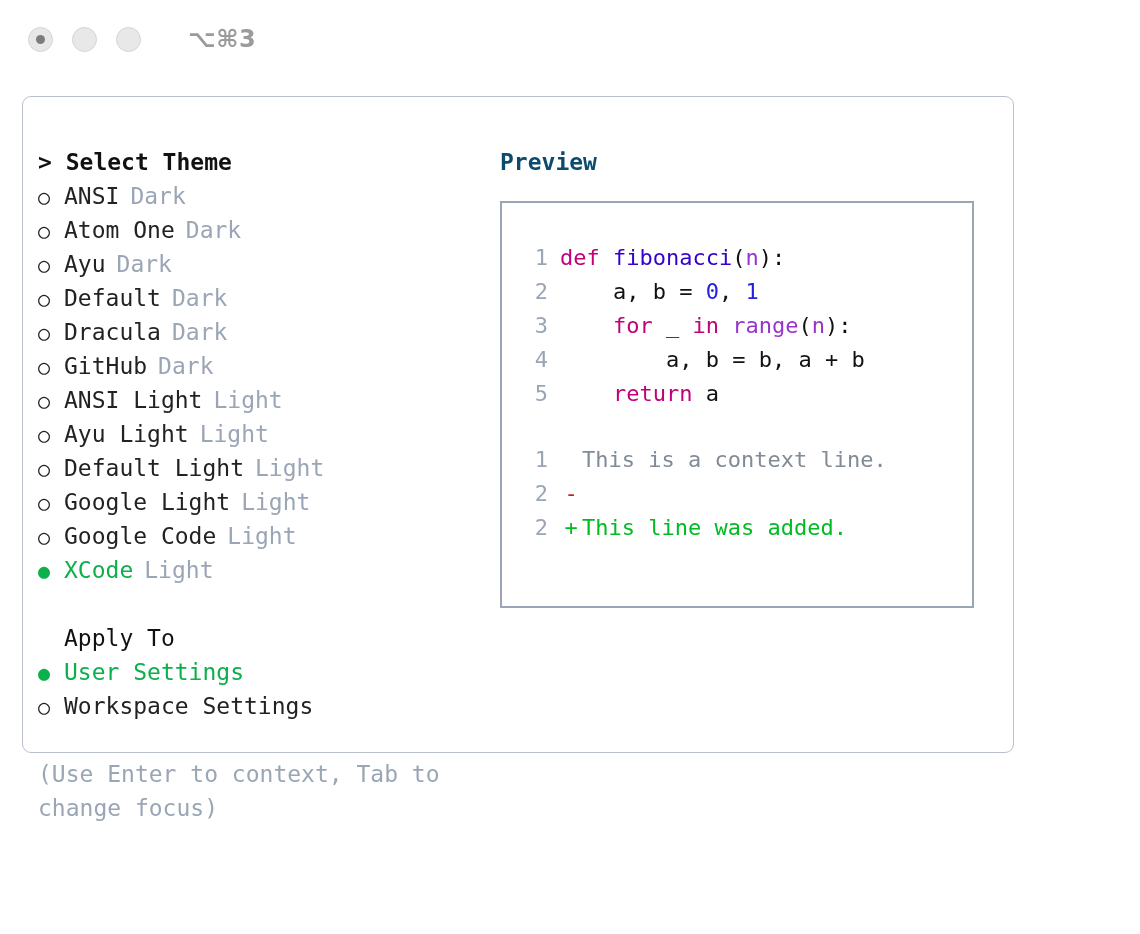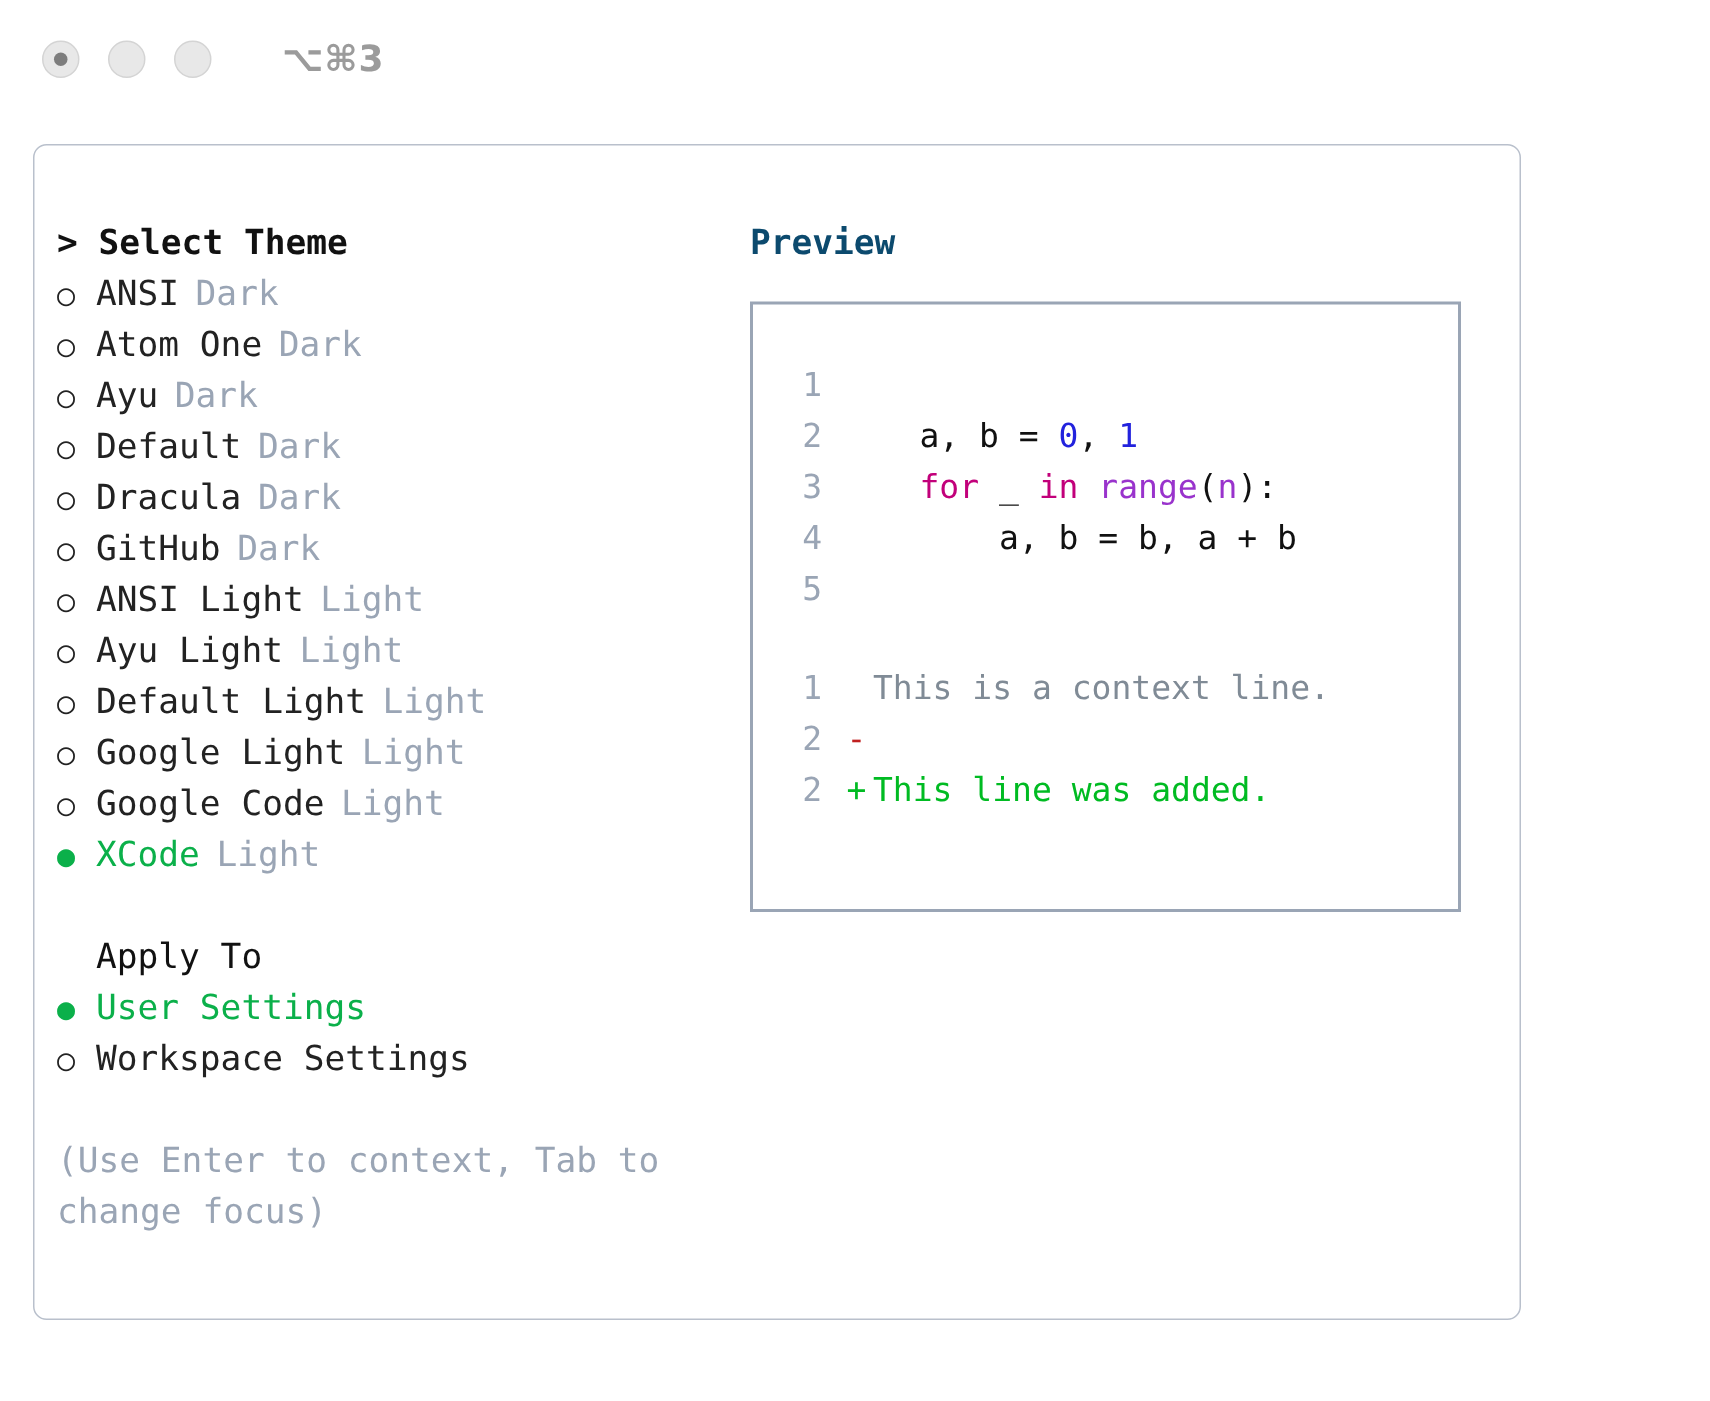--- a/index.html
+++ b/index.html
@@ -63,21 +63,21 @@
     letter-spacing: 0.5px;
     font-family: "DejaVu Sans", "Liberation Sans", sans-serif;
   }
 
   
   .panel {
     position: absolute;
     left: 22px;
     top: 96px;
     width: 992px;
-    height: 784px;
+    height: 657px;
     border: 1px solid #b9c0cc;
     border-radius: 9px;
     background: #ffffff;
     box-sizing: border-box;
   }
 
   
   .left-col {
     position: absolute;
     left: 15px;
@@ -230,25 +230,25 @@
 
       <div class="spacer-sm"></div>
 
       <div class="hint">(Use Enter to context, Tab to change focus)</div>
     </div>
 
     <div class="right-col">
       <div class="preview-title">Preview</div>
       <div class="preview-box">
         <div id="code-block">
-            <div class="code-line"><span class="lineno">1</span></div>
+            <div class="code-line"><span class="lineno">1</span><span class="code-text"><span class="tok-kw">def </span><span class="tok-fn">fibonacci</span><span class="tok-pl">(</span><span class="tok-bi">n</span><span class="tok-pl">):</span></span></div>
             <div class="code-line"><span class="lineno">2</span><span class="code-text"><span class="tok-var">    a, b = </span><span class="tok-num">0</span><span class="tok-var">, </span><span class="tok-num">1</span></span></div>
             <div class="code-line"><span class="lineno">3</span><span class="code-text"><span class="tok-var">    </span><span class="tok-kw">for</span><span class="tok-var"> _ </span><span class="tok-kw">in</span><span class="tok-var"> </span><span class="tok-bi">range</span><span class="tok-pl">(</span><span class="tok-bi">n</span><span class="tok-pl">):</span></span></div>
             <div class="code-line"><span class="lineno">4</span><span class="code-text"><span class="tok-var">        a, b = b, a + b</span></span></div>
-            <div class="code-line"><span class="lineno">5</span></div>
+            <div class="code-line"><span class="lineno">5</span><span class="code-text"><span class="tok-var">    </span><span class="tok-kw">return</span><span class="tok-var"> a</span></span></div>
           </div>
         <div class="blank-gap"></div>
         <div id="diff-block">
             <div class="code-line"><span class="lineno">1</span><span class="diffmark diff-ctx"> </span><span class="code-text diff-ctx">This is a context line.</span></div>
             <div class="code-line"><span class="lineno">2</span><span class="diffmark diff-del">-</span></div>
             <div class="code-line"><span class="lineno">2</span><span class="diffmark diff-add">+</span><span class="code-text diff-add">This line was added.</span></div>
           </div>
       </div>
     </div>
 

